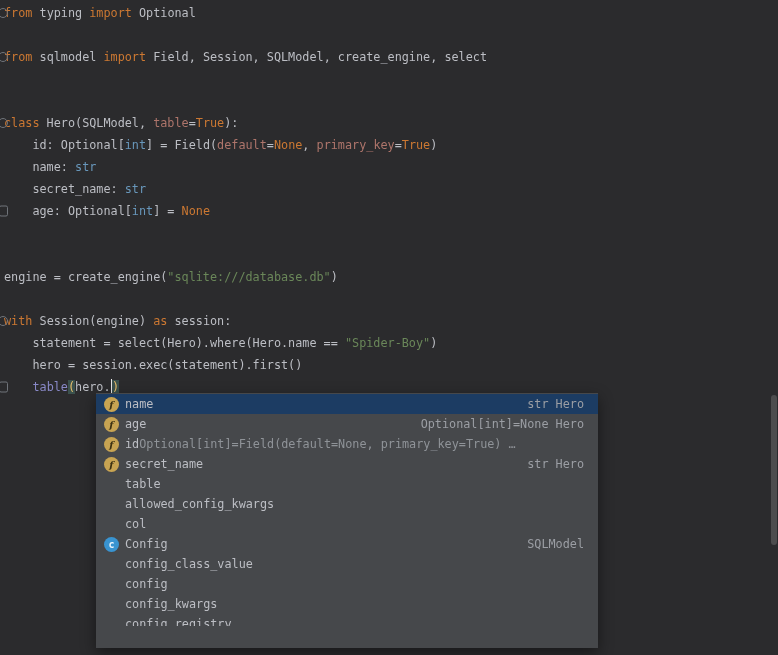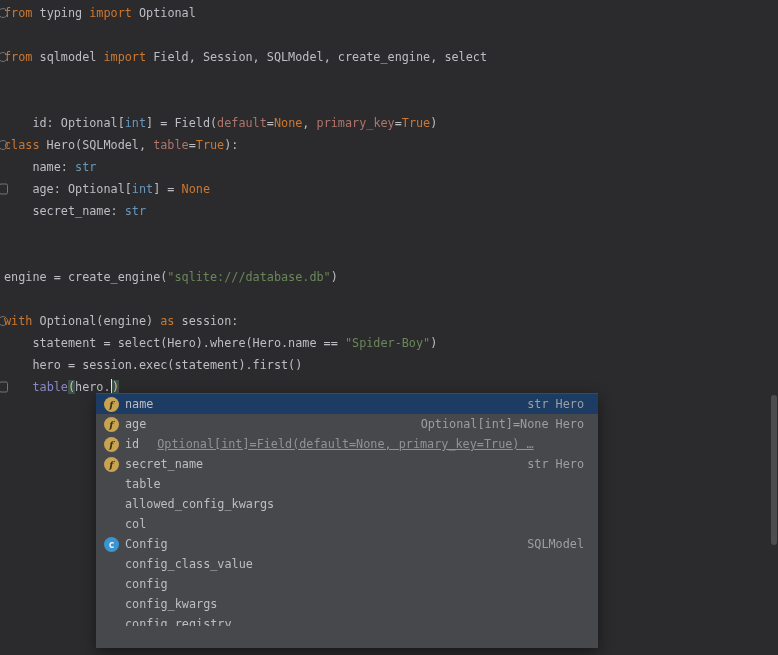--- a/index.html
+++ b/index.html
@@ -38,51 +38,51 @@
   .pitem.sel{background:var(--selection,#1c3c63);}
   .pitem.clipped{height:12px;overflow:hidden;align-items:flex-start;line-height:20px;}
   .picon{flex:0 0 auto;width:15px;height:15px;border-radius:50%;margin-right:6px;
          font-size:10px;line-height:15px;text-align:center;
          font-family:"DejaVu Serif", serif;font-style:italic;font-weight:bold;}
   .picon.field{background:var(--field-icon,#c8a452);color:#3e3212;}
   .picon.class{background:var(--class-icon,#3994d1);color:#e9f4fc;
                font-style:normal;font-family:"DejaVu Sans Mono",monospace;}
   .picon-spacer{flex:0 0 auto;width:21px;}
   .plabel{flex:0 0 auto;}
-  .pinline{flex:1 1 auto;margin-left:18px;color:#8f9398;overflow:hidden;text-decoration:underline;}
+  .pinline{flex:1 1 auto;color:#8f9398;overflow:hidden;}
   .ptail{margin-left:auto;color:#9b9ea4;}
   .pscroll{position:absolute;right:1px;top:394px;width:6px;height:230px;}
   .pthumb{position:absolute;top:1px;right:0;width:6px;height:150px;
           background:rgba(255,255,255,0.16);border-radius:3px;}
   .pfooter{flex:0 0 23px;display:flex;align-items:center;justify-content:space-between;
            background:#3c3e41;border-top:1px solid #323436;
            padding:0 7px 0 10px;font-family:"Liberation Sans", sans-serif;
            font-size:12px;color:#9da0a6;}
   .more{font-size:13px;color:#a7aab0;cursor:pointer;line-height:1;}
 </style>
 </head>
 <body>
 
 <div class="screen">
   <div class="editor">
       <div class="code-line"><span class="tk-k">from</span><span class="tk-d"> typing </span><span class="tk-k">import</span><span class="tk-d"> Optional</span><span class="gmark ring"></span></div>
       <div class="code-line"></div>
       <div class="code-line"><span class="tk-k">from</span><span class="tk-d"> sqlmodel </span><span class="tk-k">import</span><span class="tk-d"> Field, Session, SQLModel, create_engine, select</span><span class="gmark ring"></span></div>
       <div class="code-line"></div>
       <div class="code-line"></div>
+      <div class="code-line"><span class="tk-k">class</span><span class="tk-d"> Hero(SQLModel, </span><span class="tk-a">table</span><span class="tk-d">=</span><span class="tk-k">True</span><span class="tk-d">):</span><span class="gmark ring"></span></div>
       <div class="code-line"><span class="tk-d">    id: Optional[</span><span class="tk-t">int</span><span class="tk-d">] = Field(</span><span class="tk-a">default</span><span class="tk-d">=</span><span class="tk-k">None</span><span class="tk-d">, </span><span class="tk-a">primary_key</span><span class="tk-d">=</span><span class="tk-k">True</span><span class="tk-d">)</span></div>
-      <div class="code-line"><span class="tk-k">class</span><span class="tk-d"> Hero(SQLModel, </span><span class="tk-a">table</span><span class="tk-d">=</span><span class="tk-k">True</span><span class="tk-d">):</span><span class="gmark ring"></span></div>
       <div class="code-line"><span class="tk-d">    name: </span><span class="tk-t">str</span></div>
+      <div class="code-line"><span class="tk-d">    secret_name: </span><span class="tk-t">str</span></div>
       <div class="code-line"><span class="tk-d">    age: Optional[</span><span class="tk-t">int</span><span class="tk-d">] = </span><span class="tk-k">None</span><span class="gmark square"></span></div>
-      <div class="code-line"><span class="tk-d">    secret_name: </span><span class="tk-t">str</span></div>
       <div class="code-line"></div>
       <div class="code-line"></div>
       <div class="code-line"><span class="tk-d">engine = create_engine(</span><span class="tk-s">"sqlite:///database.db"</span><span class="tk-d">)</span></div>
       <div class="code-line"></div>
-      <div class="code-line"><span class="tk-k">with</span><span class="tk-d"> Optional(engine) </span><span class="tk-k">as</span><span class="tk-d"> session:</span><span class="gmark ring"></span></div>
+      <div class="code-line"><span class="tk-k">with</span><span class="tk-d"> Session(engine) </span><span class="tk-k">as</span><span class="tk-d"> session:</span><span class="gmark ring"></span></div>
       <div class="code-line"><span class="tk-d">    statement = select(Hero).where(Hero.name == </span><span class="tk-s">"Spider-Boy"</span><span class="tk-d">)</span></div>
       <div class="code-line"><span class="tk-d">    hero = session.exec(statement).first()</span></div>
       <div class="code-line"><span class="tk-d">    </span><span class="tk-b">table</span><span class="tk-p">(</span><span class="tk-d">hero</span><span class="tk-d tk-err">.</span><span class="caret"></span><span class="tk-p tk-err">)</span><span class="gmark square"></span></div>
     </div>
 
   <div class="popup">
     <div class="plist">
         <div class="pitem sel"><span class="picon field">f</span><span class="plabel">name</span><span class="ptail">str Hero</span></div>
         <div class="pitem"><span class="picon field">f</span><span class="plabel">age</span><span class="ptail">Optional[int]=None Hero</span></div>
         <div class="pitem"><span class="picon field">f</span><span class="plabel">id</span><span class="pinline">Optional[int]=Field(default=None, primary_key=True) …</span></div>

